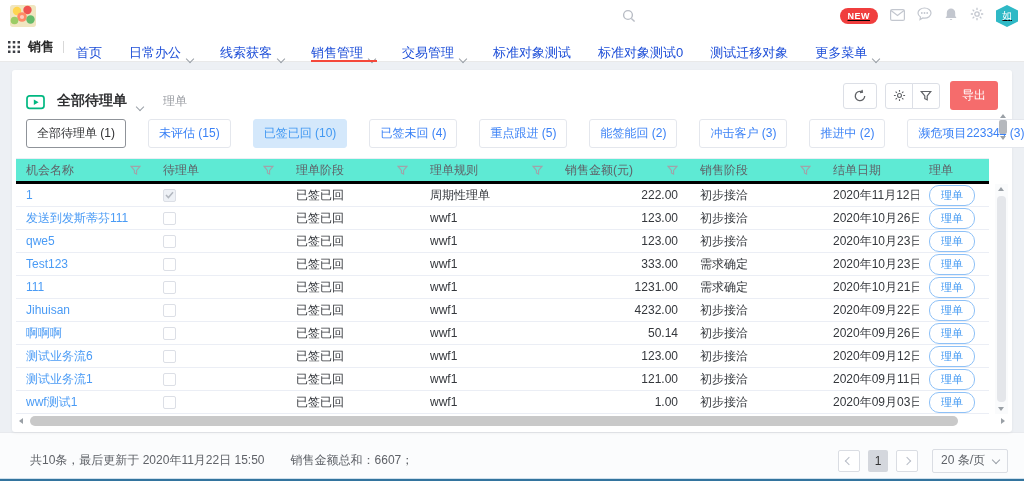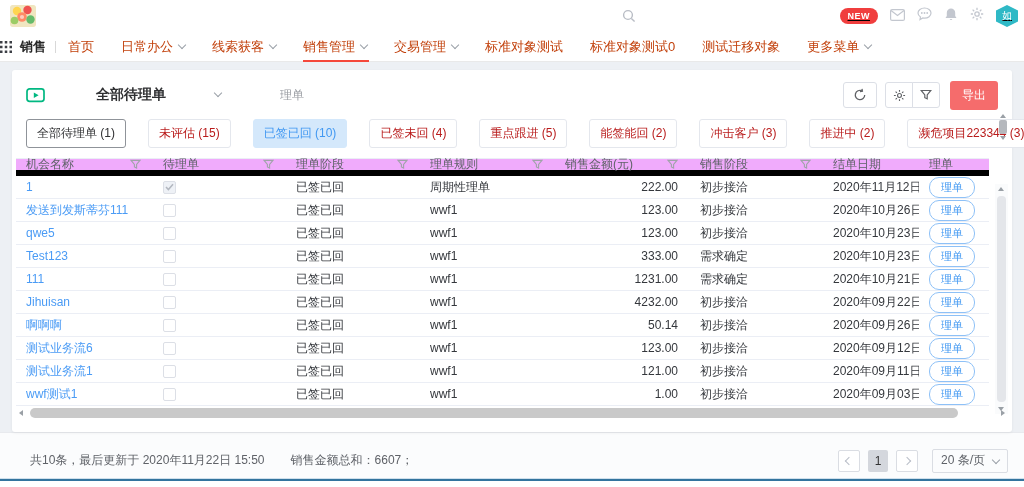--- a/index.html
+++ b/index.html
@@ -14,61 +14,61 @@
     font-family:inherit; color:#333; }
   .search input::placeholder { color:#c4c8cf; }
   .top-icons { position:absolute; right:6px; top:0; height:32px; display:flex; align-items:center; gap:12px;text-decoration:underline; }
   .new-badge { background:#f03e3e; color:#fff; font-size:9px; font-weight:bold; letter-spacing:.5px;
     padding:3px 8px; border-radius:9px; }
   .avatar { width:22px; height:22px; background:#2fb9c6; color:#fff; font-size:10px; display:flex;
     align-items:center; justify-content:center;
     clip-path:polygon(50% 0%,100% 25%,100% 75%,50% 100%,0% 75%,0% 25%); }
 
   
-  .navbar { height:30px; background:#fff; border-bottom:1px solid #e9e9e9; display:flex; align-items:center; padding:0 0; }
+  .navbar { height:30px; background:#fff; border-bottom:1px solid #e9e9e9; display:flex; align-items:center; padding:0 8px; }
   .app-name { font-size:13px; font-weight:bold; color:#262626; margin:0 9px 0 8px; }
   .nav-divider { width:1px; height:12px; background:#d8d8d8; margin-right:12px; }
-  .nav-item { height:30px; display:flex; align-items:center; margin-right:27px; font-size:13px; color:#c2410c;
+  .nav-item { height:30px; display:flex; align-items:flex-end; margin-right:27px; font-size:13px; color:#1d4ed8;
     cursor:pointer; position:relative; white-space:nowrap; }
   .nav-item.active::after { content:""; position:absolute; left:0; right:-2px; bottom:0; height:2px; background:#f5483b; }
 
   .chev { width:6px; height:6px; border-right:1.3px solid #9aa0a8; border-bottom:1.3px solid #9aa0a8;
     transform:rotate(45deg); margin-left:6px; margin-top:-4px; display:inline-block; }
 
   
   .main { background:#edf0f4; padding:8px 12px 0; height:370px; }
   .card { background:#fff; height:362px; border-radius:3px; position:relative; box-shadow:0 1px 3px rgba(0,0,0,.06); }
 
-  .toolbar { height:40px; display:flex; align-items:center; padding:10px 14px 0;gap:39px; }
+  .toolbar { height:40px; display:flex; align-items:flex-end; padding:10px 14px 0; }
   .view-title { font-size:14px; font-weight:bold; color:#303133; margin:0 4px 0 12px; }
   .view-sub { font-size:12px; color:#9a9da3; margin-left:20px; }
   .tool-right { margin-left:auto; display:flex; align-items:center; }
   .icon-btn { width:34px; height:26px; border:1px solid #dcdfe6; border-radius:3px; display:flex;
     align-items:center; justify-content:center; background:#fff; cursor:pointer; }
   .btn-group { display:flex; margin-left:8px; }
   .btn-group .icon-btn { width:28px; border-radius:0; }
   .btn-group .icon-btn:first-child { border-radius:3px 0 0 3px; }
   .btn-group .icon-btn:last-child { border-radius:0 3px 3px 0; margin-left:-1px; }
   .export-btn { margin-left:10px; background:#f56c6c; color:#fff; font-size:12px; border:none;
     border-radius:3px; padding:6px 12px; cursor:pointer; font-family:inherit; }
 
   .chips { display:flex; gap:22px; padding:9px 14px 10px; align-items:center; }
-  .chip { font-size:12px; color:#b91c1c; border:1px solid #e4e7ed; border-radius:3px; padding:5px 10px;
+  .chip { font-size:12px; color:#3b82f6; border:1px solid #e4e7ed; border-radius:3px; padding:5px 10px;
     background:#fff; white-space:nowrap; cursor:pointer; }
   .chip.outlined { border-color:#8f9399; color:#303133; }
   .chip.active { background:#d4e8fb; border-color:#d4e8fb; color:#4198f2; }
 
   .mini-scroll { position:absolute; right:3px; top:44px; width:12px; display:flex; flex-direction:column;
     align-items:center; gap:2px; }
   .mini-thumb { width:8px; height:14px; background:#b5b8bd; border-radius:2px; }
 
   
   .table { position:relative; margin:0 4px; }
-  .thead { display:flex; width:973px; background:#f0abfc; border-top:1px solid #ebeef5;
-    border-bottom:6px solid #000000; height:18px; }
+  .thead { display:flex; width:973px; background:#5eead4; border-top:1px solid #ebeef5;
+    border-bottom:3px solid #000000; height:26px; }
   .th { display:flex; align-items:center; justify-content:space-between; font-size:12px; color:#5f6268;
     padding:0 12px 0 10px; }
   .tr { display:flex; width:973px; height:23px; border-bottom:1px solid #ebeef5; background:#fff; }
   .td { display:flex; align-items:center; font-size:12px; color:#34373c; padding:0 12px 0 10px;
     overflow:hidden; white-space:nowrap; }
   .td.link { color:#4a9bf5; cursor:pointer; }
   .td.amount { justify-content:flex-end; }
   .c0{width:137px}.c1{width:133px}.c2{width:134px}.c3{width:135px}
   .c4{width:135px}.c5{width:133px}.c6{width:96px}.c7{width:70px}
   .cb { width:13px; height:13px; border:1px solid #dcdfe6; border-radius:2px; background:#fff;

